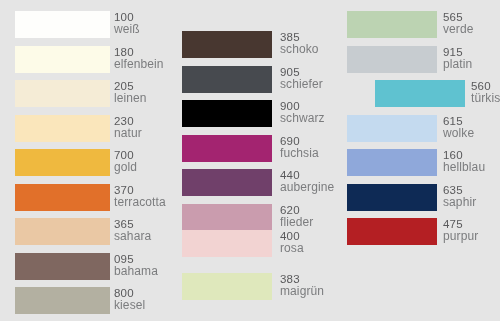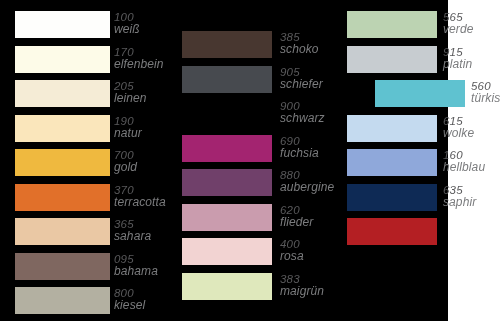--- a/index.html
+++ b/index.html
@@ -8,24 +8,23 @@
   }
   body {
     width: 500px;
     height: 321px;
     background: #ffffff;
     font-family: "Liberation Sans", sans-serif;
     overflow: hidden;
   }
   #chart {
     position: relative;
-    width: 448px;
+    width: 500px;
     height: 321px;
-    background: #000000;
-    font-style: italic;
+    background: #e5e5e5;
   }
   .column {
     position: absolute;
     top: 0;
     height: 321px;
   }
   .col-0 { left: 0px;   width: 168px; }
   .col-1 { left: 167px; width: 166px; }
   .col-2 { left: 332px; width: 168px; }
 
@@ -82,35 +81,35 @@
       <div class="swatch-row" style="top: 11px;">
         <div class="chip" title="weiß" style="background: rgb(254, 254, 252);"></div>
         <div class="labels">
           <span class="code">100</span>
           <span class="name">weiß</span>
         </div>
       </div>
       <div class="swatch-row" style="top: 45.5px;">
         <div class="chip" title="elfenbein" style="background: rgb(253, 251, 232);"></div>
         <div class="labels">
-          <span class="code">170</span>
+          <span class="code">180</span>
           <span class="name">elfenbein</span>
         </div>
       </div>
       <div class="swatch-row" style="top: 80px;">
         <div class="chip" title="leinen" style="background: rgb(245, 236, 214);"></div>
         <div class="labels">
           <span class="code">205</span>
           <span class="name">leinen</span>
         </div>
       </div>
       <div class="swatch-row" style="top: 114.5px;">
         <div class="chip" title="natur" style="background: rgb(250, 230, 187);"></div>
         <div class="labels">
-          <span class="code">190</span>
+          <span class="code">230</span>
           <span class="name">natur</span>
         </div>
       </div>
       <div class="swatch-row" style="top: 149px;">
         <div class="chip" title="gold" style="background: rgb(239, 185, 63);"></div>
         <div class="labels">
           <span class="code">700</span>
           <span class="name">gold</span>
         </div>
       </div>
@@ -168,32 +167,32 @@
       <div class="swatch-row" style="top: 114.5px;">
         <div class="chip" title="fuchsia" style="background: rgb(163, 36, 112);"></div>
         <div class="labels">
           <span class="code">690</span>
           <span class="name">fuchsia</span>
         </div>
       </div>
       <div class="swatch-row" style="top: 149px;">
         <div class="chip" title="aubergine" style="background: rgb(112, 64, 106);"></div>
         <div class="labels">
-          <span class="code">880</span>
+          <span class="code">440</span>
           <span class="name">aubergine</span>
         </div>
       </div>
       <div class="swatch-row" style="top: 183.5px;">
         <div class="chip" title="flieder" style="background: rgb(202, 156, 174);"></div>
         <div class="labels">
           <span class="code">620</span>
           <span class="name">flieder</span>
         </div>
       </div>
-      <div class="swatch-row" style="top: 218px; padding-left: 31px;">
+      <div class="swatch-row" style="top: 210px; padding-left: 31px;">
         <div class="chip" title="rosa" style="background: rgb(242, 211, 210);"></div>
         <div class="labels">
           <span class="code">400</span>
           <span class="name">rosa</span>
         </div>
       </div>
       <div class="swatch-row" style="top: 252.5px;">
         <div class="chip" title="maigrün" style="background: rgb(223, 232, 188);"></div>
         <div class="labels">
           <span class="code">383</span>
@@ -246,15 +245,19 @@
       </div>
       <div class="swatch-row" style="top: 183.5px;">
         <div class="chip" title="saphir" style="background: rgb(14, 42, 85);"></div>
         <div class="labels">
           <span class="code">635</span>
           <span class="name">saphir</span>
         </div>
       </div>
       <div class="swatch-row" style="top: 218px;">
         <div class="chip" title="purpur" style="background: rgb(180, 31, 35);"></div>
+        <div class="labels">
+          <span class="code">475</span>
+          <span class="name">purpur</span>
+        </div>
       </div>
     </div>
 </div>
 
 </body></html>

